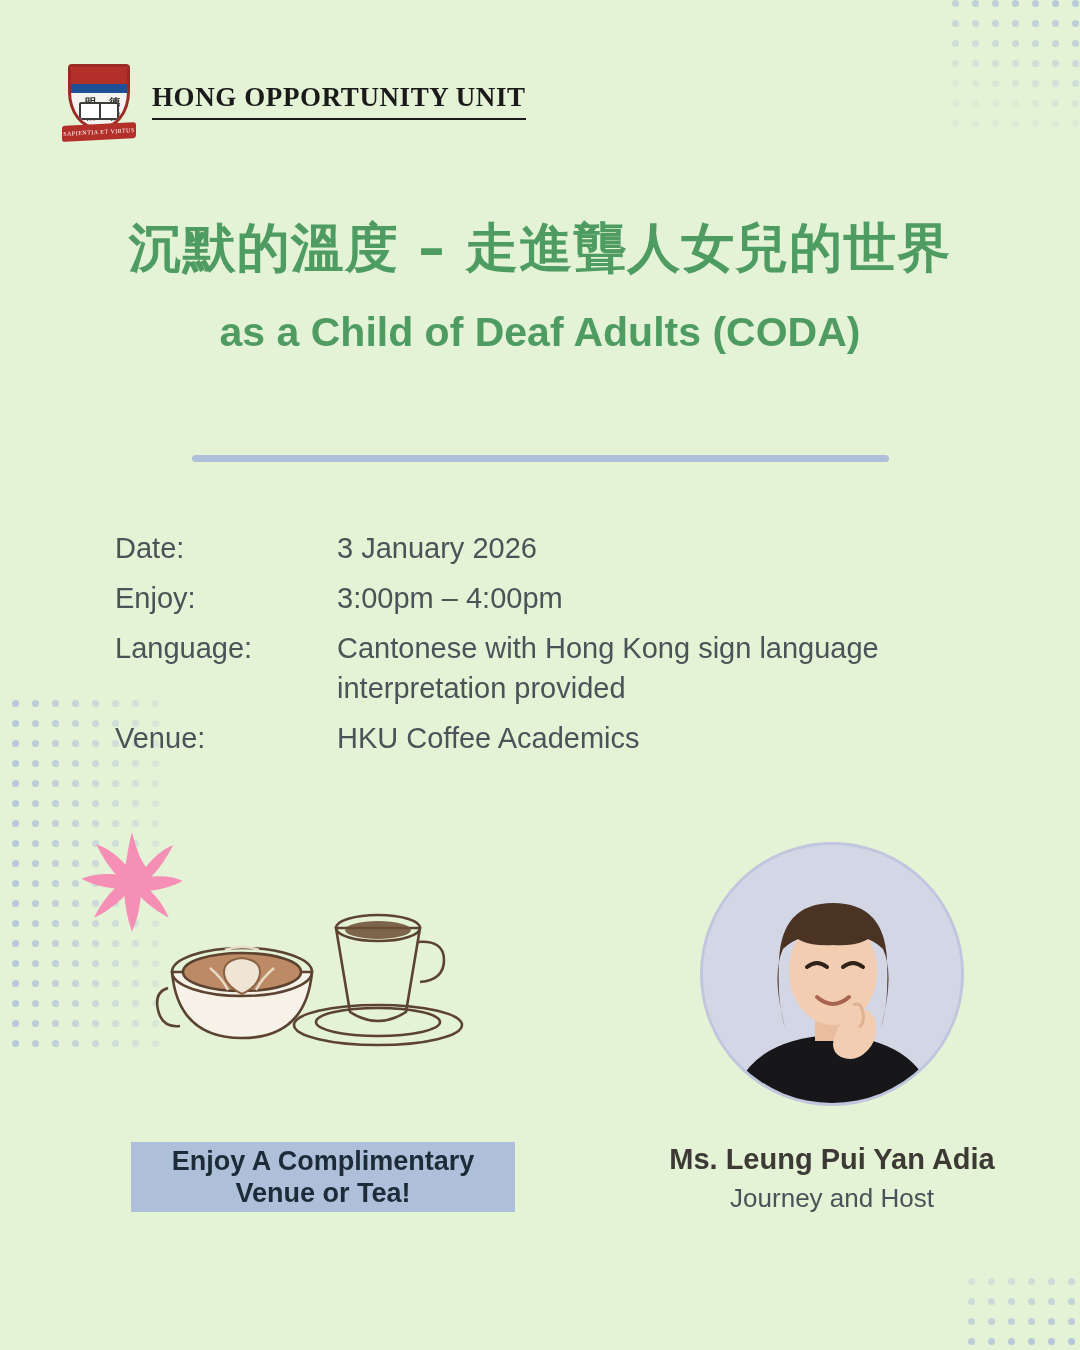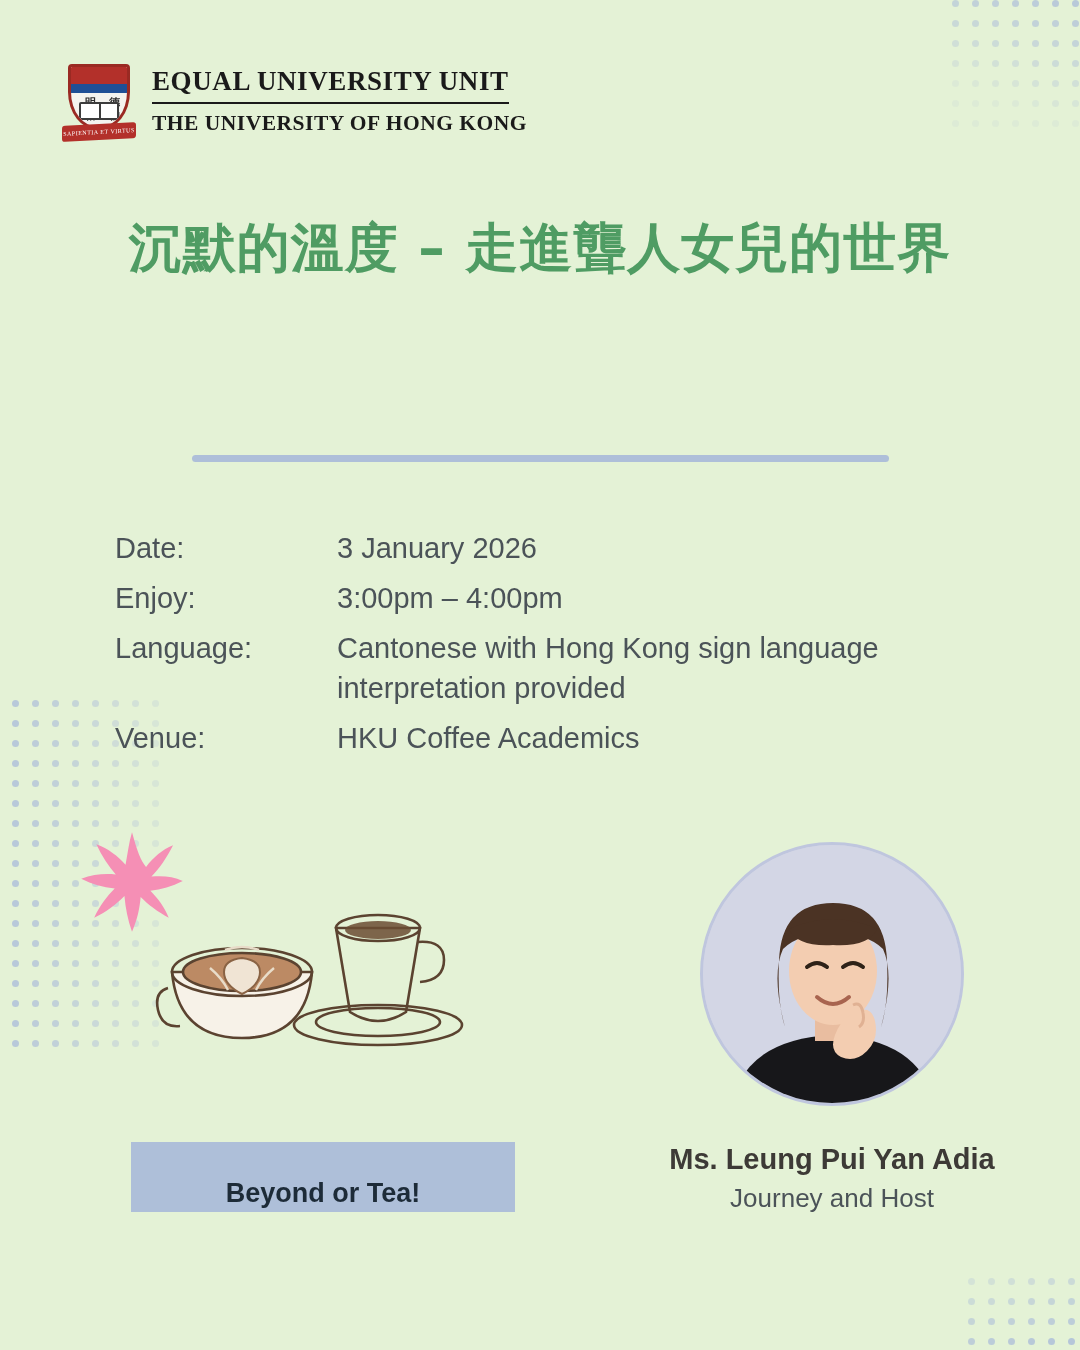--- a/index.html
+++ b/index.html
@@ -511,27 +511,27 @@
       <div class="ch ch2">德</div>
       <div class="ch ch3">格</div>
       <div class="ch ch4">物</div>
       <div class="book"></div>
     </div>
     <div class="ribbon">
       <span>SAPIENTIA ET VIRTUS</span>
     </div>
   </div>
   <div class="header-text">
-    <div class="org-line1">EQUAL UNIVERSITY UNIT</div>
-    <div class="org-line2">THE UNIVERSITY OF HONG KONG</div>
+    <div class="org-line1">HONG OPPORTUNITY UNIT</div>
   </div>
 </div>
 
 <div class="title-zh">沉默的溫度 – 走進聾人女兒的世界</div>
 <div class="title-en">
+  <div>as a Child of Deaf Adults (CODA)</div>
 </div>
 <div class="divider"></div>
 
 <div class="details">
   <table>
     <tbody>
         <tr>
       <td class="label">Date:</td>
       <td class="value">3 January 2026</td>
     </tr>
@@ -575,22 +575,22 @@
     <path d="M22 92 q6 66 70 66 q64 0 70 -66 Z" fill="#f7f2e8"></path>
     <ellipse cx="92" cy="92" rx="70" ry="24"></ellipse>
     <ellipse cx="92" cy="92" rx="59" ry="19" fill="#bc8a64" stroke="#5b4330"></ellipse>
     <path d="M92 78 q-18 2 -18 14 q0 13 18 22 q18 -9 18 -22 q0 -12 -18 -14 Z" fill="#f0e4d4" stroke="#8a6344" stroke-width="2"></path>
     <path d="M60 88 q12 10 18 22 M124 88 q-12 10 -18 22 M75 70 q17 -6 34 0" stroke="#e8dcc9" stroke-width="2.4"></path>
   </g>
 </svg>
 
 <div class="banner">
   <span>
-    <br>
-    <span>Beyond or Tea!</span>
+    <span>Enjoy A Complimentary</span><br>
+    <span>Venue or Tea!</span>
   </span>
 </div>
 
 <div class="speaker-photo">
   <svg viewBox="0 0 260 260" width="260" height="260">
     <rect width="260" height="260" fill="#d3d6e5"></rect>
 
     <path d="M28 260 q14 -66 102 -70 q88 4 102 70 Z" fill="#17171a"></path>
 
     <path d="M112 168 h36 v28 h-36 Z" fill="#e9bda0"></path>

